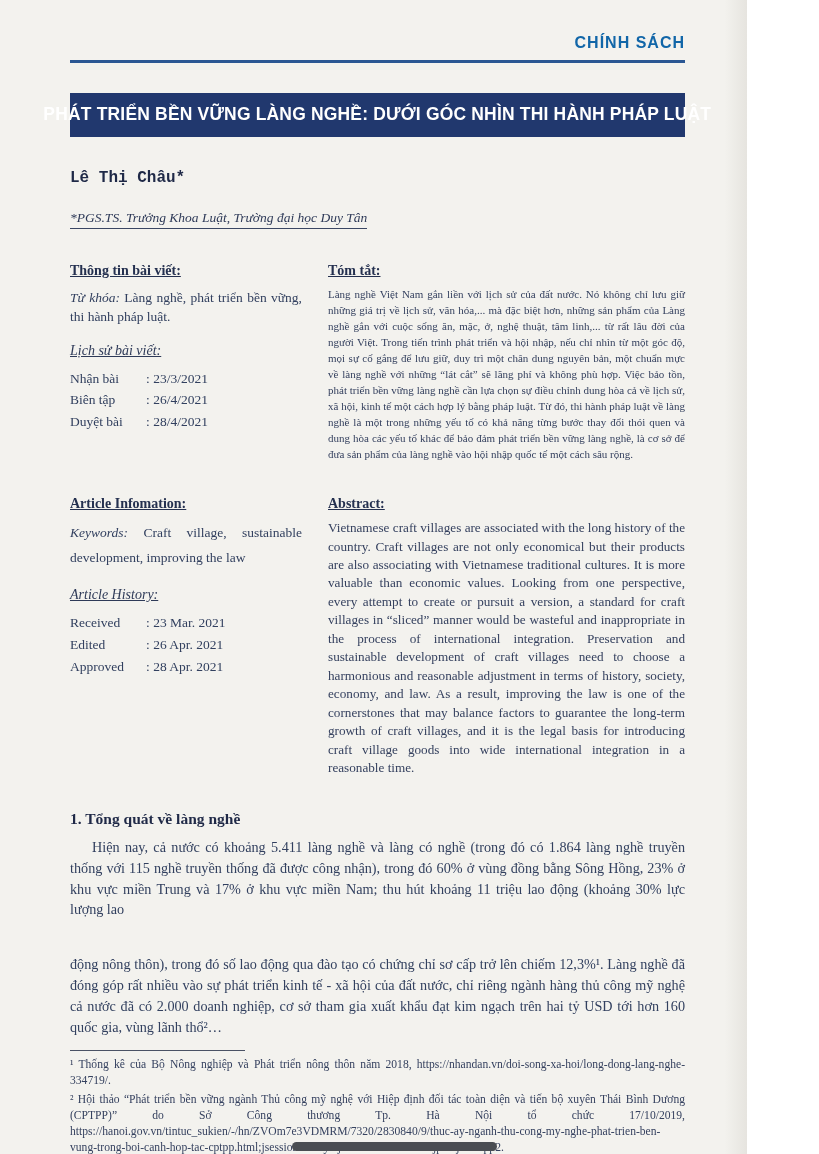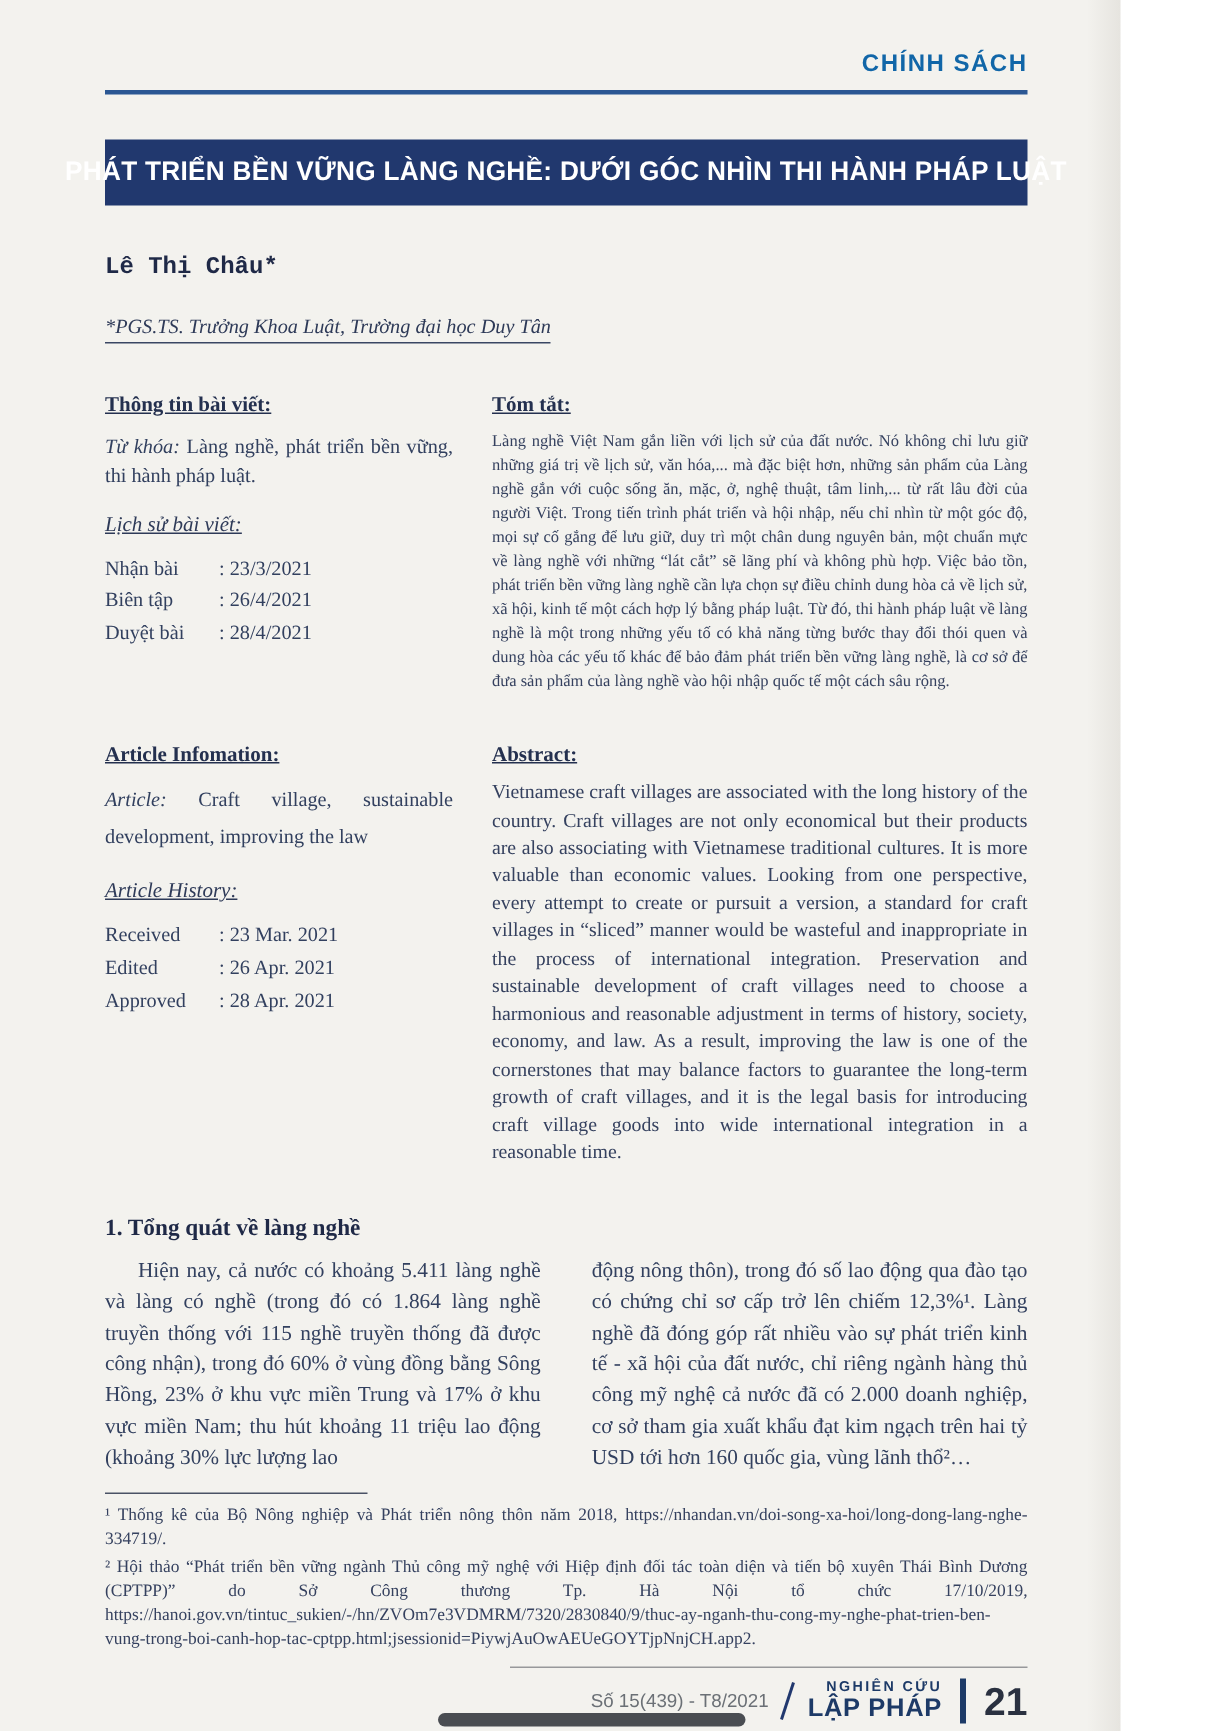--- a/index.html
+++ b/index.html
@@ -60,21 +60,21 @@
   .history { margin-top: 9px; }
   .history-row { display: flex; font-size: 13.5px; line-height: 1.62; }
   .hl { width: 76px; flex: none; }
   .abstract-head { margin-bottom: 7px; }
   .abstract-vi { margin: 0; font-size: 11px; line-height: 1.46; text-align: justify; color: #35415f; font-family: Liberation Serif, serif; }
   .abstract-en { margin: 0; font-size: 13.2px; line-height: 1.4; text-align: justify; color: #35415f; }
 
   
   .body-section { margin-top: 32px; }
   .body-heading { margin: 0; font-size: 15.5px; font-weight: bold; color: #1f2947; }
-  .body-cols { display: flex; gap: 34px; margin-top: 9px; }
+  .body-cols { display: flex; gap: 34px; margin-top: 9px; flex-direction: column; }
   .bcol { flex: 1 1 0; font-size: 14.2px; line-height: 1.47; text-align: justify; }
   .indent { text-indent: 22px; }
 
   
   .footnotes { margin-top: 12px; }
   .fn-rule { width: 175px; height: 1px; background: #4a5265; margin-bottom: 6px; }
   .fn {
     margin: 0 0 3px 0; font-size: 11.6px; line-height: 1.38;
     text-align: justify; color: #35415f;
     overflow-wrap: break-word; word-break: break-word;
@@ -146,21 +146,21 @@
       <div class="meta-right">
         <div class="h-bold-underline abstract-head">Tóm tắt:</div>
         <p class="abstract-vi">Làng nghề Việt Nam gắn liền với lịch sử của đất nước. Nó không chỉ lưu giữ những giá trị về lịch sử, văn hóa,... mà đặc biệt hơn, những sản phẩm của Làng nghề gắn với cuộc sống ăn, mặc, ở, nghệ thuật, tâm linh,... từ rất lâu đời của người Việt. Trong tiến trình phát triển và hội nhập, nếu chỉ nhìn từ một góc độ, mọi sự cố gắng để lưu giữ, duy trì một chân dung nguyên bản, một chuẩn mực về làng nghề với những “lát cắt” sẽ lãng phí và không phù hợp. Việc bảo tồn, phát triển bền vững làng nghề cần lựa chọn sự điều chỉnh dung hòa cả về lịch sử, xã hội, kinh tế một cách hợp lý bằng pháp luật. Từ đó, thi hành pháp luật về làng nghề là một trong những yếu tố có khả năng từng bước thay đổi thói quen và dung hòa các yếu tố khác để bảo đảm phát triển bền vững làng nghề, là cơ sở để đưa sản phẩm của làng nghề vào hội nhập quốc tế một cách sâu rộng.</p>
       </div>
     </section>
 
     <section class="meta-grid">
       <div class="meta-left">
         <div class="h-bold-underline">Article Infomation:</div>
         <p class="keywords keywords-en">
-          <span class="ital">Article:</span>
+          <span class="ital">Keywords:</span>
           <span>Craft village, sustainable development, improving the law</span>
         </p>
         <div class="h-italic-underline">Article History:</div>
         <div class="history">
           <div class="history-row">
             <span class="hl">Received</span>
             <span class="hv">: 23 Mar. 2021</span>
           </div>
           <div class="history-row">
             <span class="hl">Edited</span>

